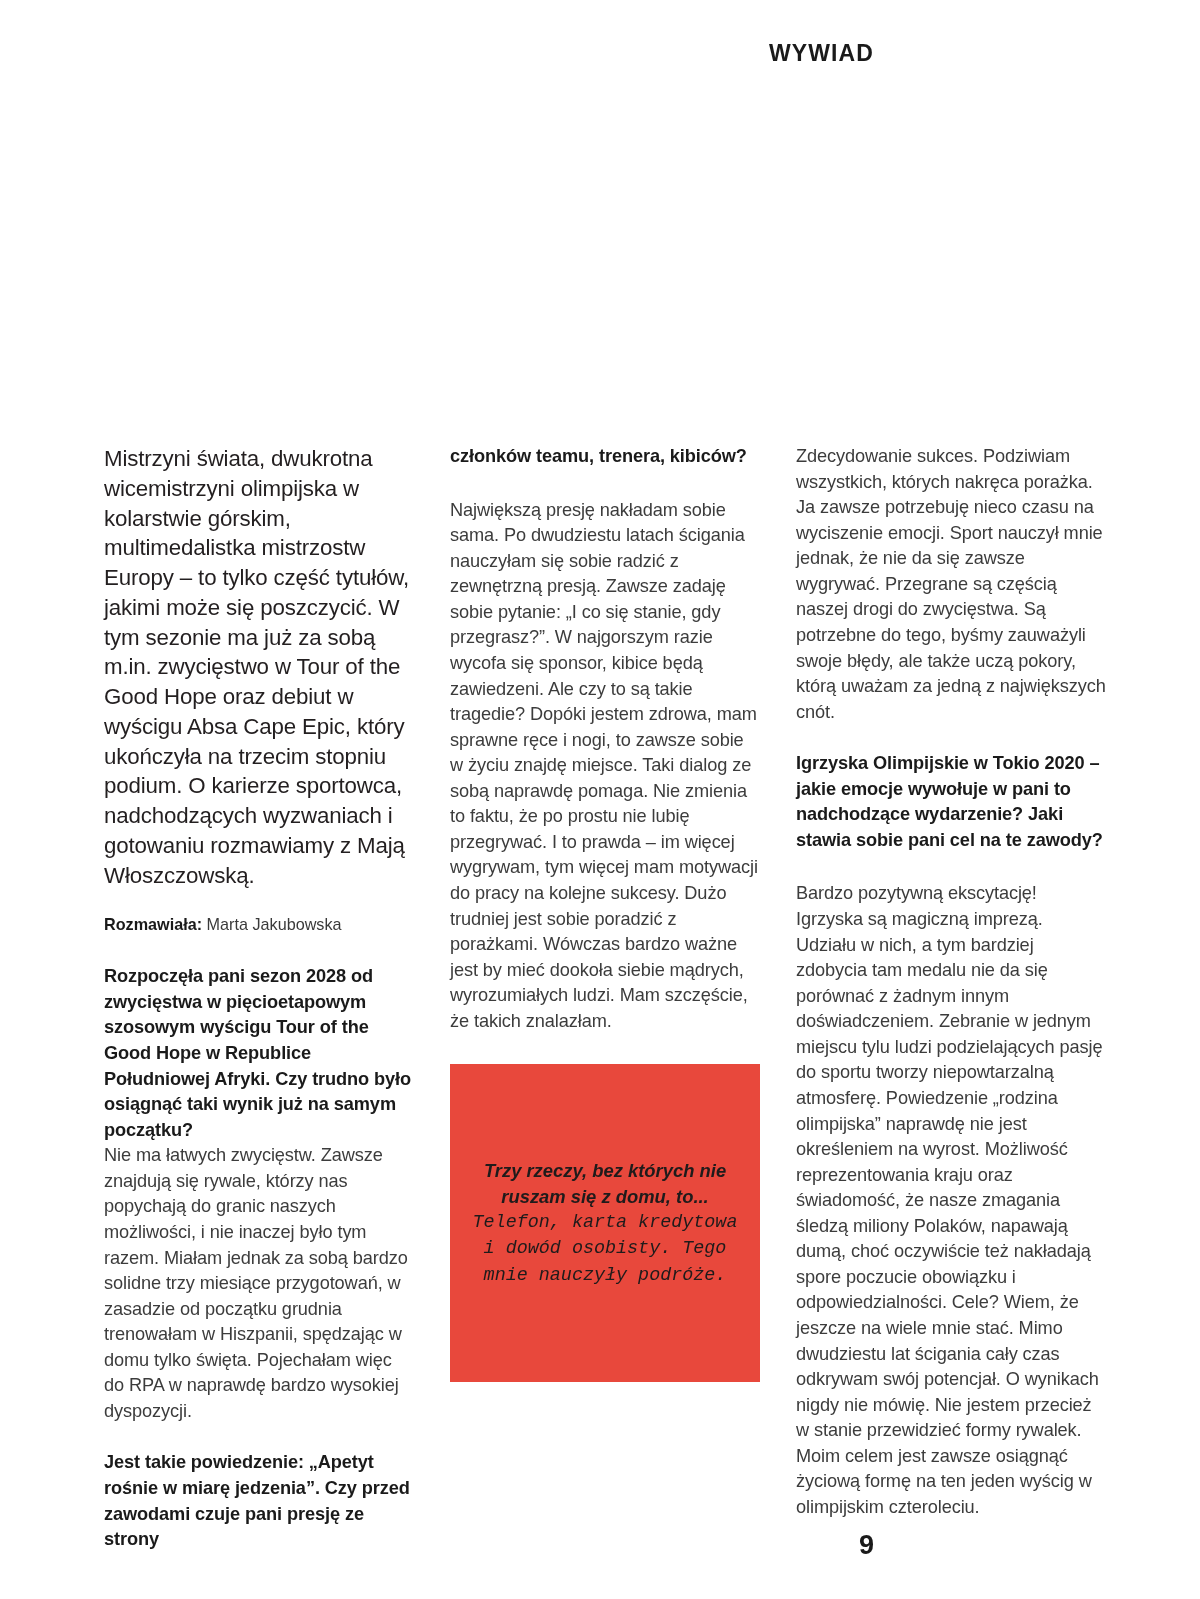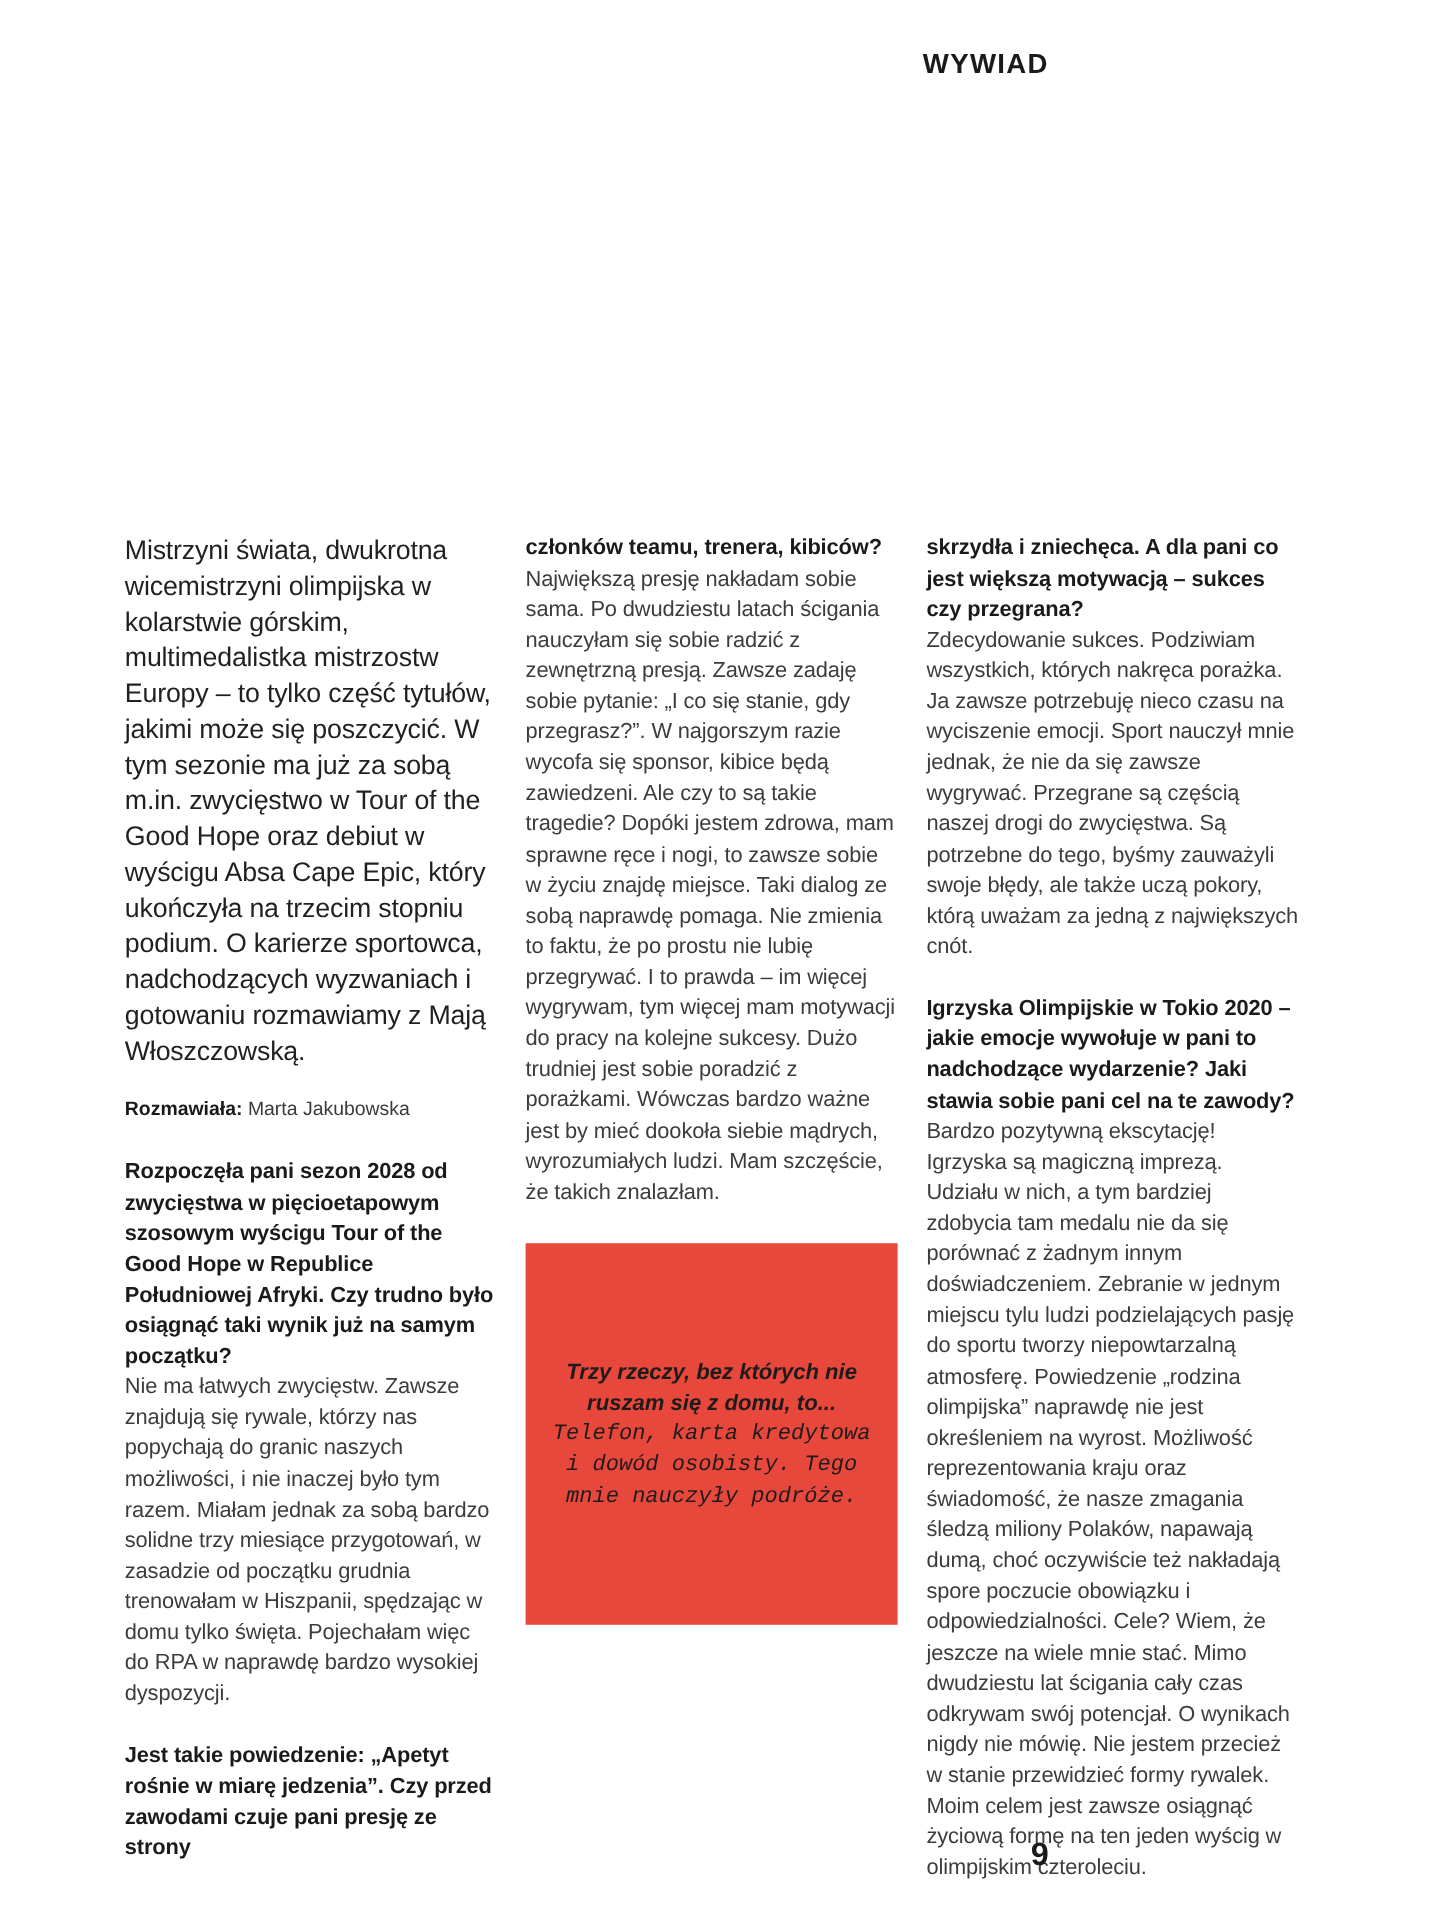--- a/index.html
+++ b/index.html
@@ -51,21 +51,21 @@
   .headline .l2 { display: block; }
 
   
   .cols {
     position: absolute;
     top: 444px;
     left: 104px;
     width: 1004px;
     height: 1070px;
     display: flex;
-    gap: 24px;
+    gap: 36px;
     align-items: flex-start;
   }
   .col {
     width: 310px;
     flex: 0 0 310px;
     position: relative;
   }
 
   .lede {
     font-size: 22.3px;
@@ -91,21 +91,21 @@
     margin: 0 0 0 0;
     letter-spacing: -0.1px;
   }
   .a {
     font-size: 18.2px;
     line-height: 1.405;
     color: #3c3c3c;
     margin: 0 0 26px 0;
     letter-spacing: -0.1px;
   }
-  .a.tight { margin-bottom: 0; }
+  .a.tight { margin-bottom: 0; margin-top: 28px; }
 
   
   .pullbox {
     background: #e8483c;
     width: 310px;
     height: 318px;
     margin: 30px 0 30px 0;
     display: flex;
     align-items: center;
     justify-content: center;
@@ -172,21 +172,20 @@
       <div class="pullbox">
         <div class="pullbox-inner">
           <span class="pq-q">Trzy rzeczy, bez których nie ruszam się z domu, to...</span>
           <span class="pq-a">Telefon, karta kredytowa i dowód osobisty. Tego mnie nauczyły podróże.</span>
         </div>
       </div>
 
     </div>
 
     <div class="col">
-      <p class="q">skrzydła i zniechęca. A dla pani co jest większą motywacją – sukces czy przegrana?</p>
       <p class="a">Zdecydowanie sukces. Podziwiam wszystkich, których nakręca porażka. Ja zawsze potrzebuję nieco czasu na wyciszenie emocji. Sport nauczył mnie jednak, że nie da się zawsze wygrywać. Przegrane są częścią naszej drogi do zwycięstwa. Są potrzebne do tego, byśmy zauważyli swoje błędy, ale także uczą pokory, którą uważam za jedną z największych cnót.</p>
 
       <p class="q">Igrzyska Olimpijskie w Tokio 2020 – jakie emocje wywołuje w pani to nadchodzące wydarzenie? Jaki stawia sobie pani cel na te zawody?</p>
       <p class="a tight">Bardzo pozytywną ekscytację! Igrzyska są magiczną imprezą. Udziału w nich, a tym bardziej zdobycia tam medalu nie da się porównać z żadnym innym doświadczeniem. Zebranie w jednym miejscu tylu ludzi podzielających pasję do sportu tworzy niepowtarzalną atmosferę. Powiedzenie „rodzina olimpijska” naprawdę nie jest określeniem na wyrost. Możliwość reprezentowania kraju oraz świadomość, że nasze zmagania śledzą miliony Polaków, napawają dumą, choć oczywiście też nakładają spore poczucie obowiązku i odpowiedzialności. Cele? Wiem, że jeszcze na wiele mnie stać. Mimo dwudziestu lat ścigania cały czas odkrywam swój potencjał. O wynikach nigdy nie mówię. Nie jestem przecież w stanie przewidzieć formy rywalek. Moim celem jest zawsze osiągnąć życiową formę na ten jeden wyścig w olimpijskim czteroleciu.</p>
     </div>
 
   </div>
 
   <div class="folio">9</div>
 

